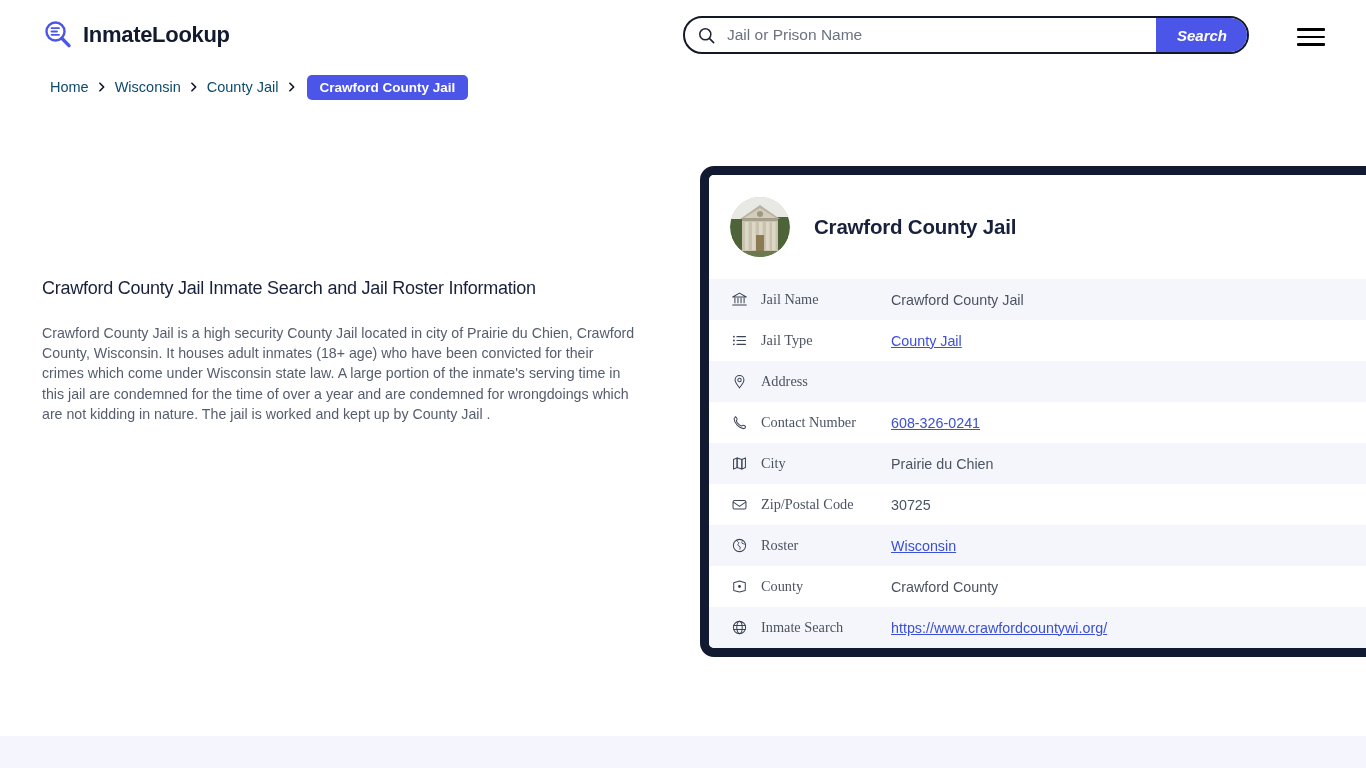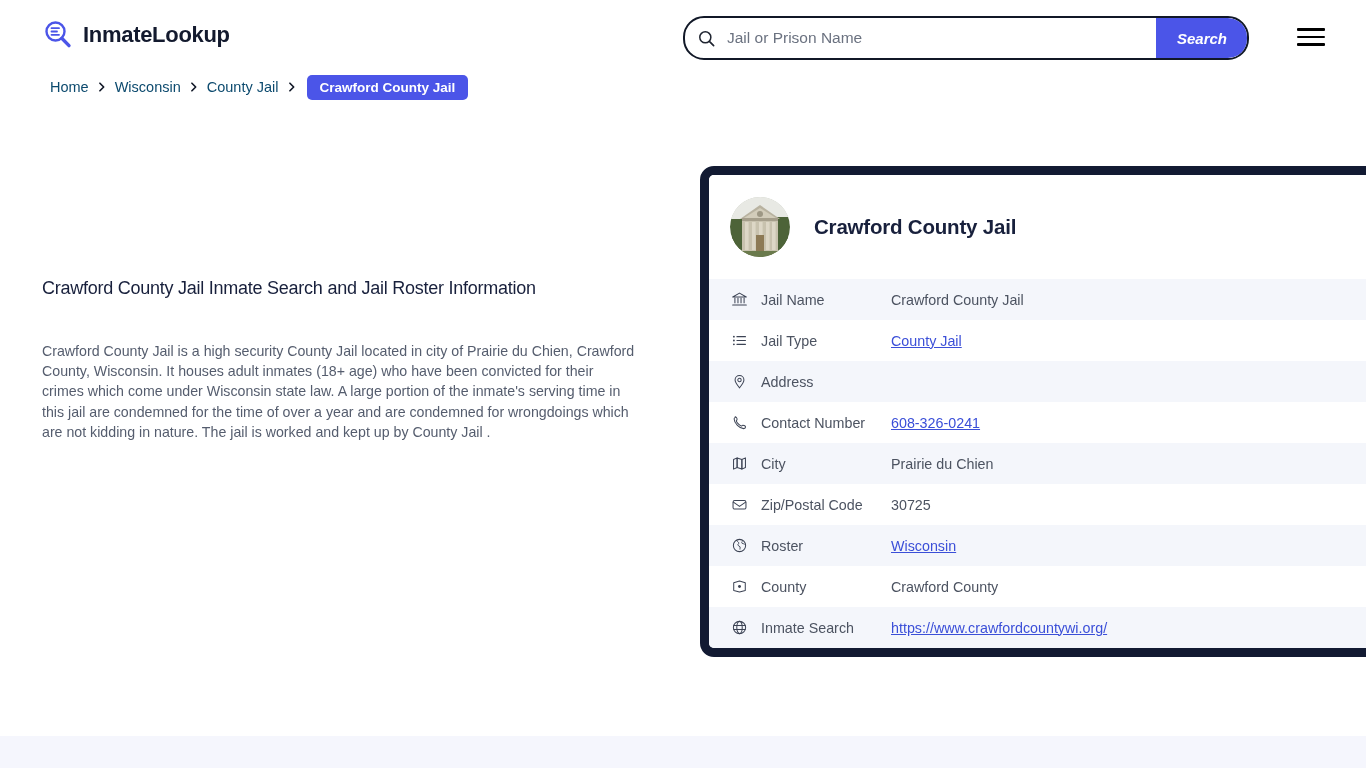--- a/index.html
+++ b/index.html
@@ -37,21 +37,21 @@
     color: #131a2e;
     letter-spacing: -0.3px;
     white-space: nowrap;
   }
 
   .searchbar {
     position: absolute;
     left: 683px;
     top: 16px;
     width: 566px;
-    height: 44px;
+    height: 38px;
     border: 2px solid #111827;
     border-radius: 21px;
     background: #ffffff;
     display: flex;
     align-items: center;
     overflow: hidden;
   }
   .search-icon-wrap {
     width: 42px;
     height: 100%;
@@ -148,21 +148,21 @@
     width: 596px;
   }
   .page-title {
     font-size: 18px;
     line-height: 33px;
     font-weight: 400;
     color: #18203c;
     letter-spacing: -0.25px;
   }
   .body-para {
-    margin-top: 36px;
+    margin-top: 18px;
     font-size: 14.2px;
     line-height: 20.2px;
     color: #555d6e;
   }
   .body-para.second { margin-top: 21px; }
 
   
   .card {
     position: absolute;
     left: 700px;
@@ -211,20 +211,21 @@
     flex: 0 0 30px;
     display: flex;
     align-items: center;
     color: #3c4354;
   }
   .row-label {
     color: #4c5361;
     white-space: nowrap;
     padding-right: 10px;
     min-width: 130px;
+    font-family: Liberation Serif, serif;
   }
   .row-value {
     color: #4c5361;
     white-space: nowrap;
   }
   .row-value a, a.row-link {
     color: #3b4fd8;
     text-decoration: underline;
   }
 

